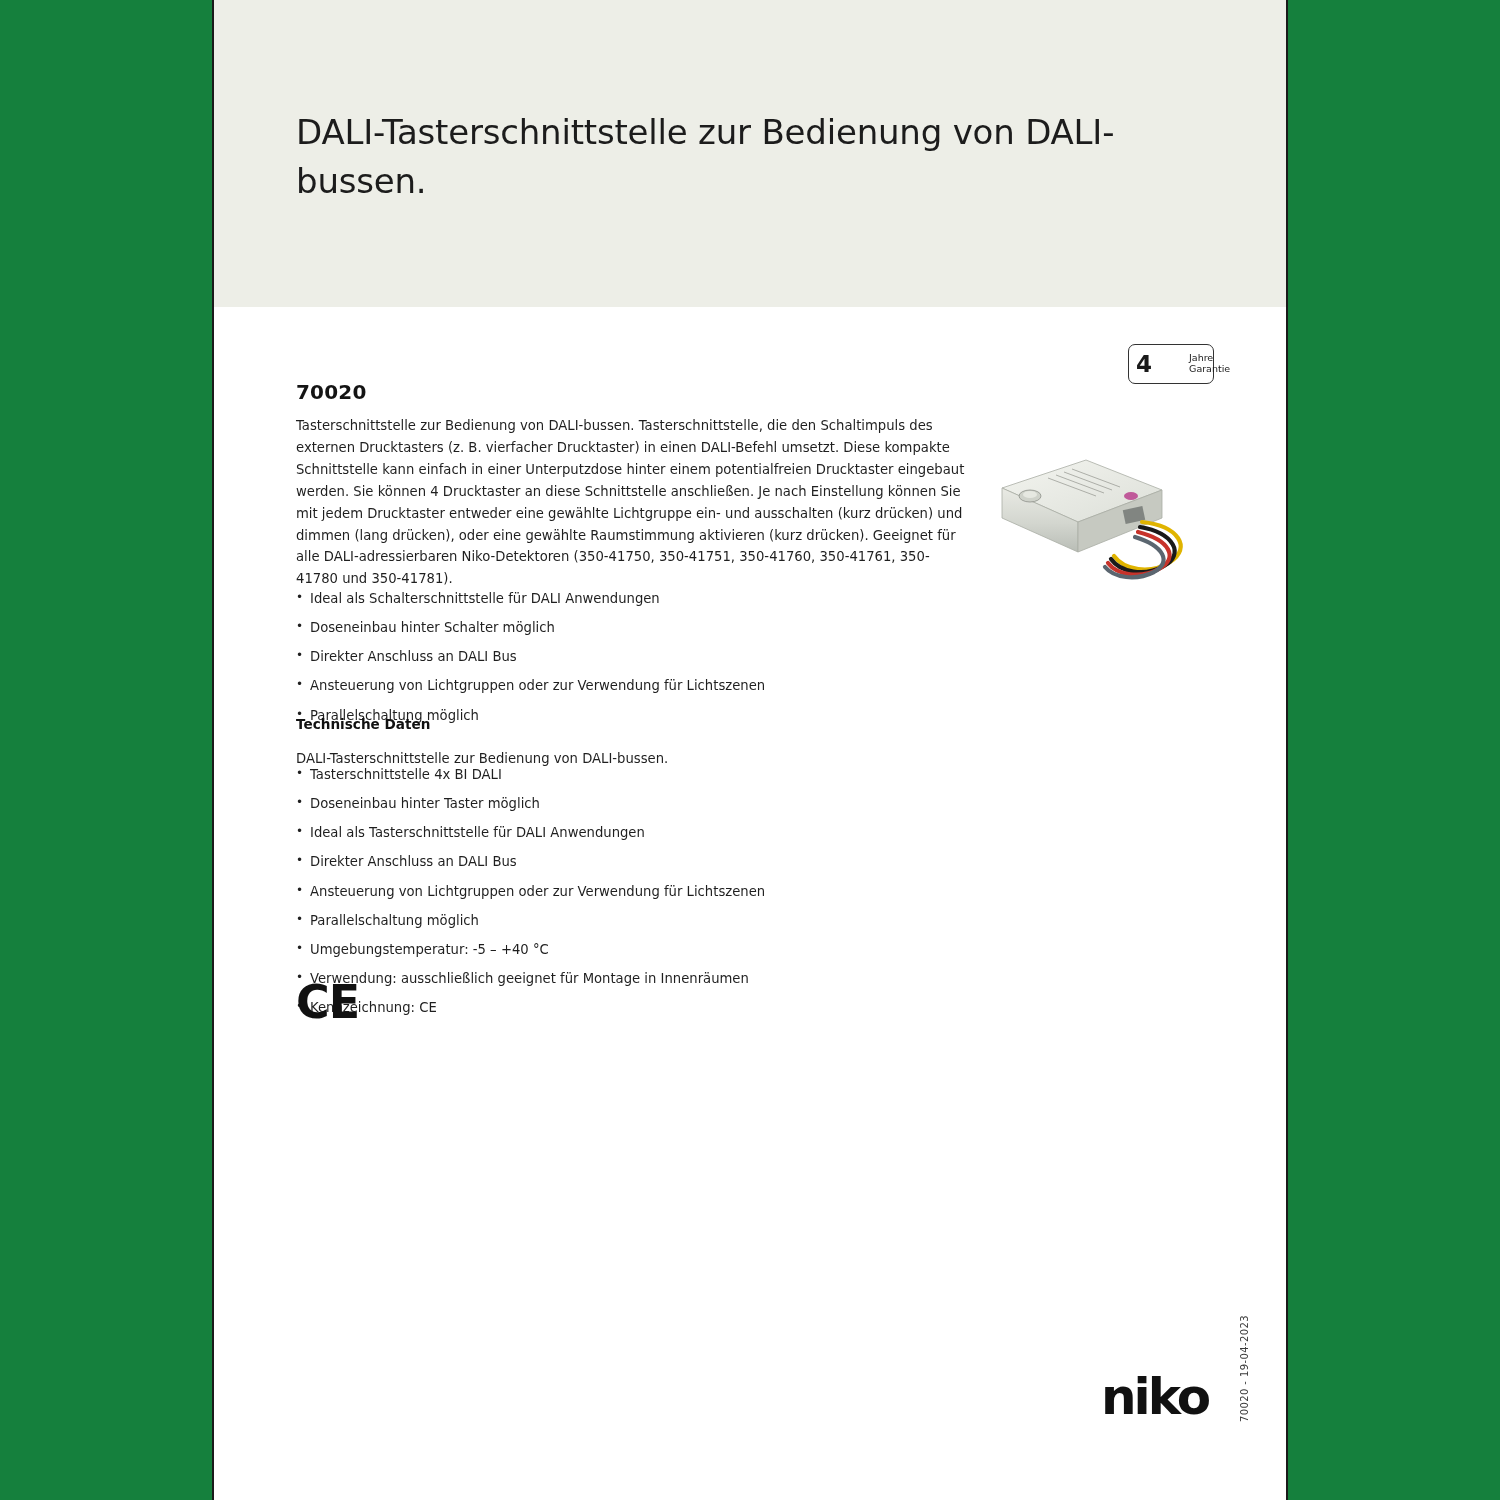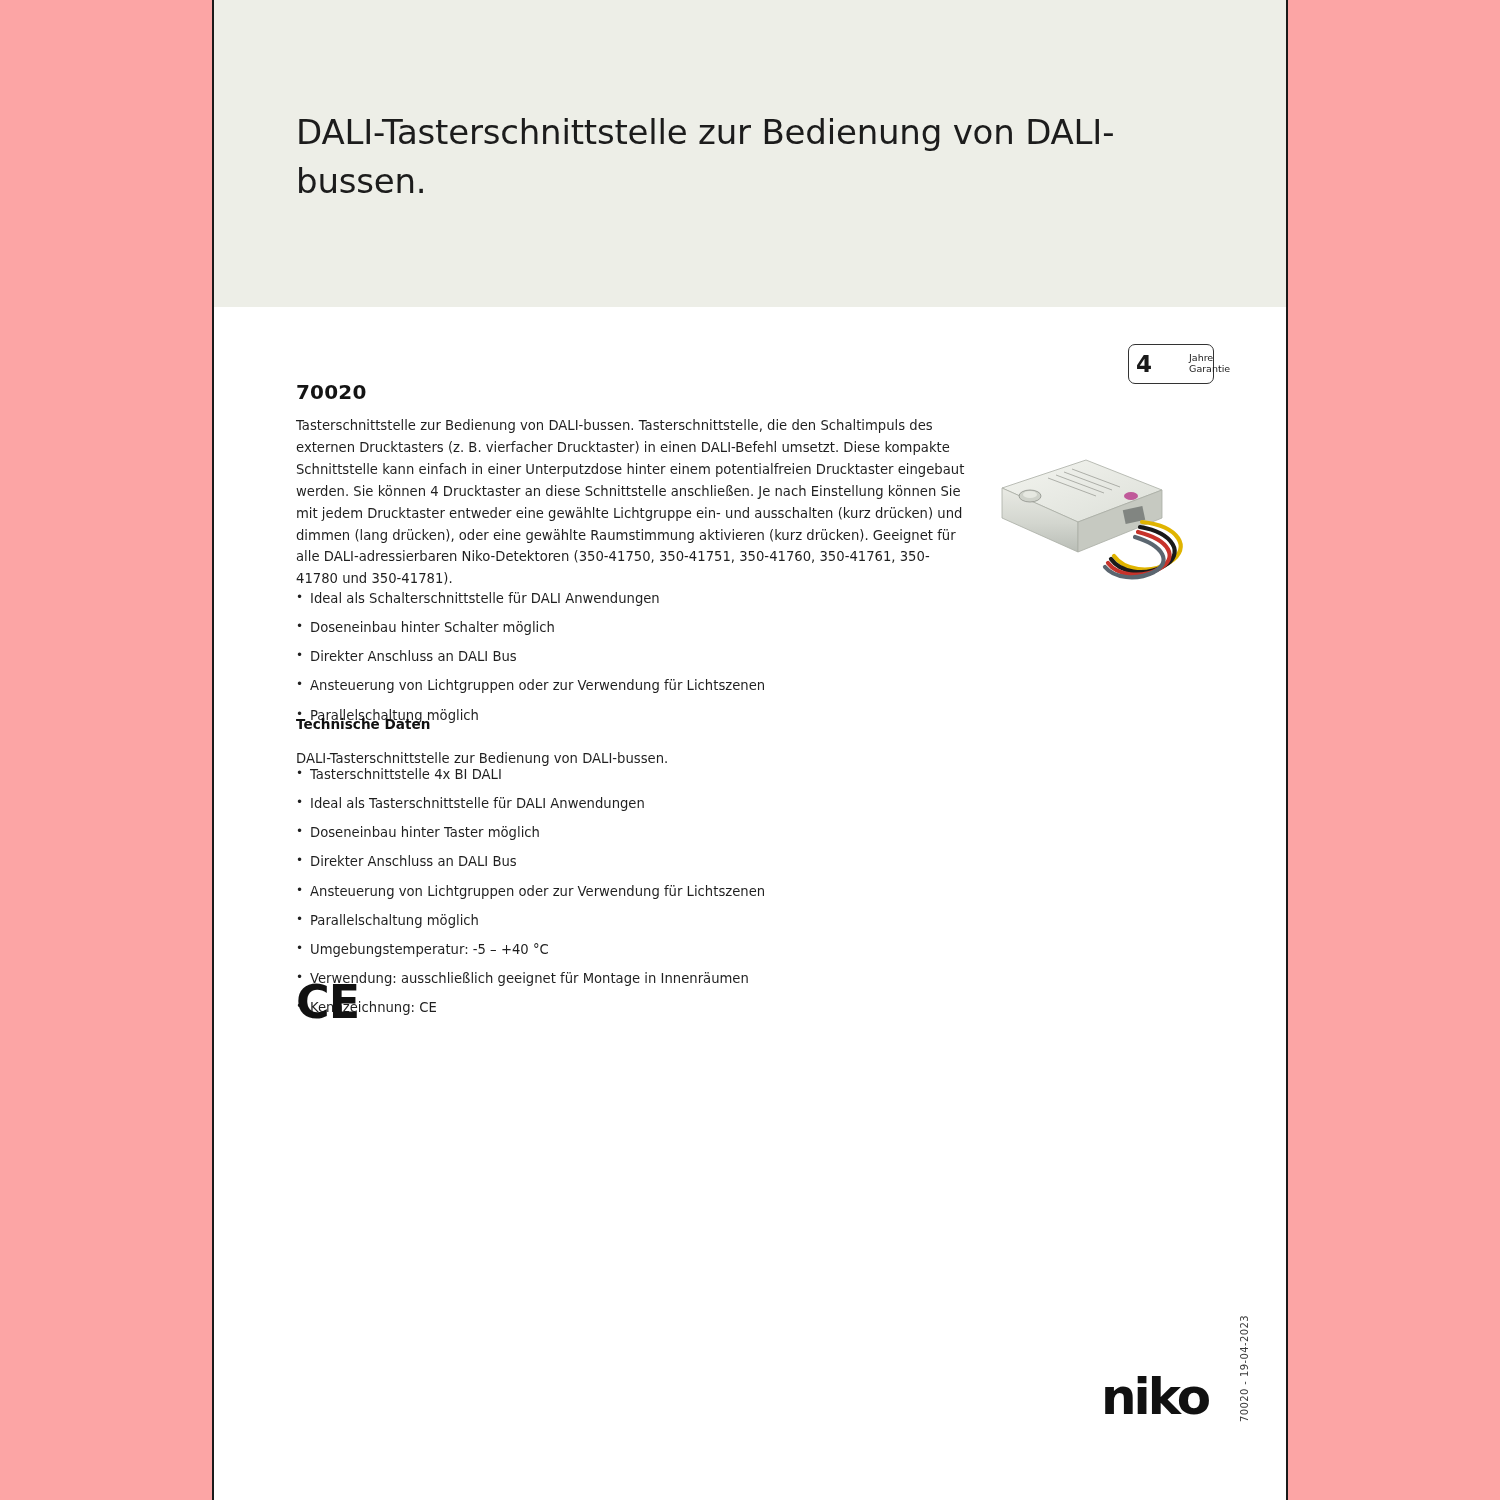--- a/index.html
+++ b/index.html
@@ -12,21 +12,21 @@
     height: 1500px;
     font-family: "DejaVu Sans", sans-serif;
     overflow: hidden;
   }
   .page {
     position: absolute;
     left: 0;
     top: 0;
     width: 1500px;
     height: 1500px;
-    background: #fca5a5;
+    background: #15803d;
   }
   
   .sheet {
     position: absolute;
     left: 212px;
     top: 0px;
     width: 1076px;
     height: 1500px;
     background: #ffffff;
     border-left: 2px solid #1a1a1a;
@@ -215,22 +215,22 @@
       <li>Direkter Anschluss an DALI Bus</li>
       <li>Ansteuerung von Lichtgruppen oder zur Verwendung für Lichtszenen</li>
       <li>Parallelschaltung möglich</li>
     </ul>
 
     <div class="section-title">Technische Daten</div>
     <div class="tech-intro">DALI-Tasterschnittstelle zur Bedienung von DALI-bussen.</div>
 
     <ul class="bullets tech">
       <li>Tasterschnittstelle 4x BI DALI</li>
+      <li>Doseneinbau hinter Taster möglich</li>
       <li>Ideal als Tasterschnittstelle für DALI Anwendungen</li>
-      <li>Doseneinbau hinter Taster möglich</li>
       <li>Direkter Anschluss an DALI Bus</li>
       <li>Ansteuerung von Lichtgruppen oder zur Verwendung für Lichtszenen</li>
       <li>Parallelschaltung möglich</li>
       <li>Umgebungstemperatur: -5 – +40 °C</li>
       <li>Verwendung: ausschließlich geeignet für Montage in Innenräumen</li>
       <li>Kennzeichnung: CE</li>
     </ul>
 
     <div class="ce-mark">CE</div>
 

